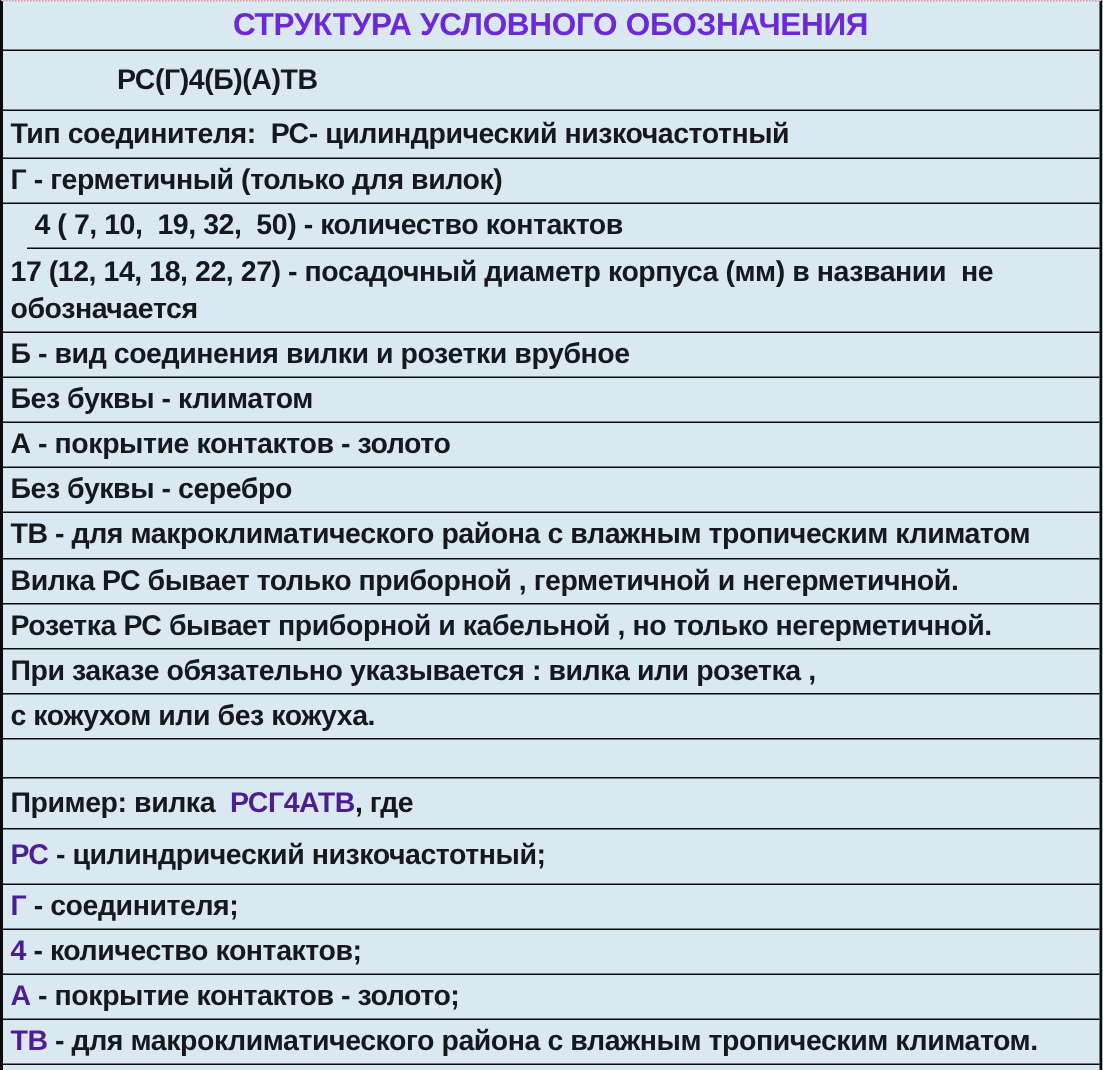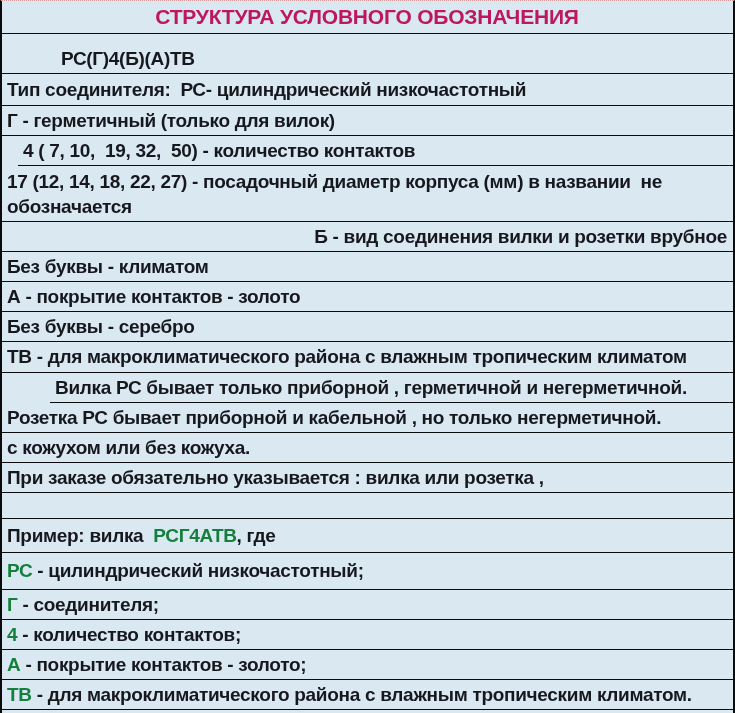--- a/index.html
+++ b/index.html
@@ -32,50 +32,50 @@
     line-height: 1.32;
     letter-spacing: -0.3px;
     white-space: pre-wrap;
   }
   .row:last-child { border-bottom: none; }
   .title-row {
     min-height: 33px;
     justify-content: center;
   }
   .title-text {
-    color: #be185d;
+    color: #6d28d9;
     font-size: 21px;
     letter-spacing: -0.2px;
   }
-  .row-designation { padding-left: 59px; align-items: flex-end; }
-  .red { color: #15803d; margin-top: 16px; }
+  .row-designation { padding-left: 76px; }
+  .red { color: #4c1d95; margin-top: 16px; }
   .cell-text { display: inline; }
 </style>
 </head>
 <body>
 
 <div class="doc-table">
   <div class="row title-row">
     <span class="title-text">СТРУКТУРА УСЛОВНОГО ОБОЗНАЧЕНИЯ</span>
   </div>
   <div style="display:flex;flex-direction:column;flex:1;">
   <div class="row row-designation" style="min-height: 40px;"><div class="cell-text"><span>РС(Г)4(Б)(А)ТВ</span></div></div>
       <div class="row" style="min-height: 32px;"><div class="cell-text"><span>Тип соединителя:  РС- цилиндрический низкочастотный</span></div></div>
       <div class="row" style="min-height: 23px;"><div class="cell-text"><span>Г - герметичный (только для вилок)</span></div></div>
       <div class="row" style="min-height: 27px; margin-left: 16px;"><div class="cell-text"><span>4 ( 7, 10,  19, 32,  50) - количество контактов</span></div></div>
       <div class="row" style="min-height: 56px;"><div class="cell-text"><span>17 (12, 14, 18, 22, 27) - посадочный диаметр корпуса (мм) в названии  не</span><br><span>обозначается</span></div></div>
-      <div class="row" style="min-height: 27px; justify-content: flex-end;"><div class="cell-text"><span>Б - вид соединения вилки и розетки врубное</span></div></div>
+      <div class="row" style="min-height: 27px;"><div class="cell-text"><span>Б - вид соединения вилки и розетки врубное</span></div></div>
       <div class="row" style="min-height: 28px;"><div class="cell-text"><span>Без буквы - климатом</span></div></div>
       <div class="row" style="min-height: 28px;"><div class="cell-text"><span>А - покрытие контактов - золото</span></div></div>
       <div class="row" style="min-height: 27px;"><div class="cell-text"><span>Без буквы - серебро</span></div></div>
       <div class="row" style="min-height: 27px;"><div class="cell-text"><span>ТВ - для макроклиматического района с влажным тропическим климатом</span></div></div>
-      <div class="row" style="min-height: 29px; margin-left: 48px;"><div class="cell-text"><span>Вилка РС бывает только приборной , герметичной и негерметичной.</span></div></div>
+      <div class="row" style="min-height: 29px;"><div class="cell-text"><span>Вилка РС бывает только приборной , герметичной и негерметичной.</span></div></div>
       <div class="row" style="min-height: 27px;"><div class="cell-text"><span>Розетка РС бывает приборной и кабельной , но только негерметичной.</span></div></div>
+      <div class="row" style="min-height: 28px;"><div class="cell-text"><span>При заказе обязательно указывается : вилка или розетка ,</span></div></div>
       <div class="row" style="min-height: 27px;"><div class="cell-text"><span>с кожухом или без кожуха.</span></div></div>
-      <div class="row" style="min-height: 28px;"><div class="cell-text"><span>При заказе обязательно указывается : вилка или розетка ,</span></div></div>
       <div class="row" style="min-height: 26px;"><div class="cell-text"></div></div>
       <div class="row" style="min-height: 34px;"><div class="cell-text"><span>Пример: вилка  </span><span class="red">РСГ4АТВ</span><span>, где</span></div></div>
       <div class="row" style="min-height: 37px;"><div class="cell-text"><span class="red">РС</span><span> - цилиндрический низкочастотный;</span></div></div>
       <div class="row" style="min-height: 24px;"><div class="cell-text"><span class="red">Г</span><span> - соединителя;</span></div></div>
       <div class="row" style="min-height: 29px;"><div class="cell-text"><span class="red">4</span><span> - количество контактов;</span></div></div>
       <div class="row" style="min-height: 26px; align-items: flex-end;"><div class="cell-text"><span class="red">А</span><span> - покрытие контактов - золото;</span></div></div>
       <div class="row" style="min-height: 29px;"><div class="cell-text"><span class="red">ТВ</span><span> - для макроклиматического района с влажным тропическим климатом.</span></div></div>
       <div class="row" style="min-height: 25px;"><div class="cell-text"></div></div>
     </div>
 </div>

